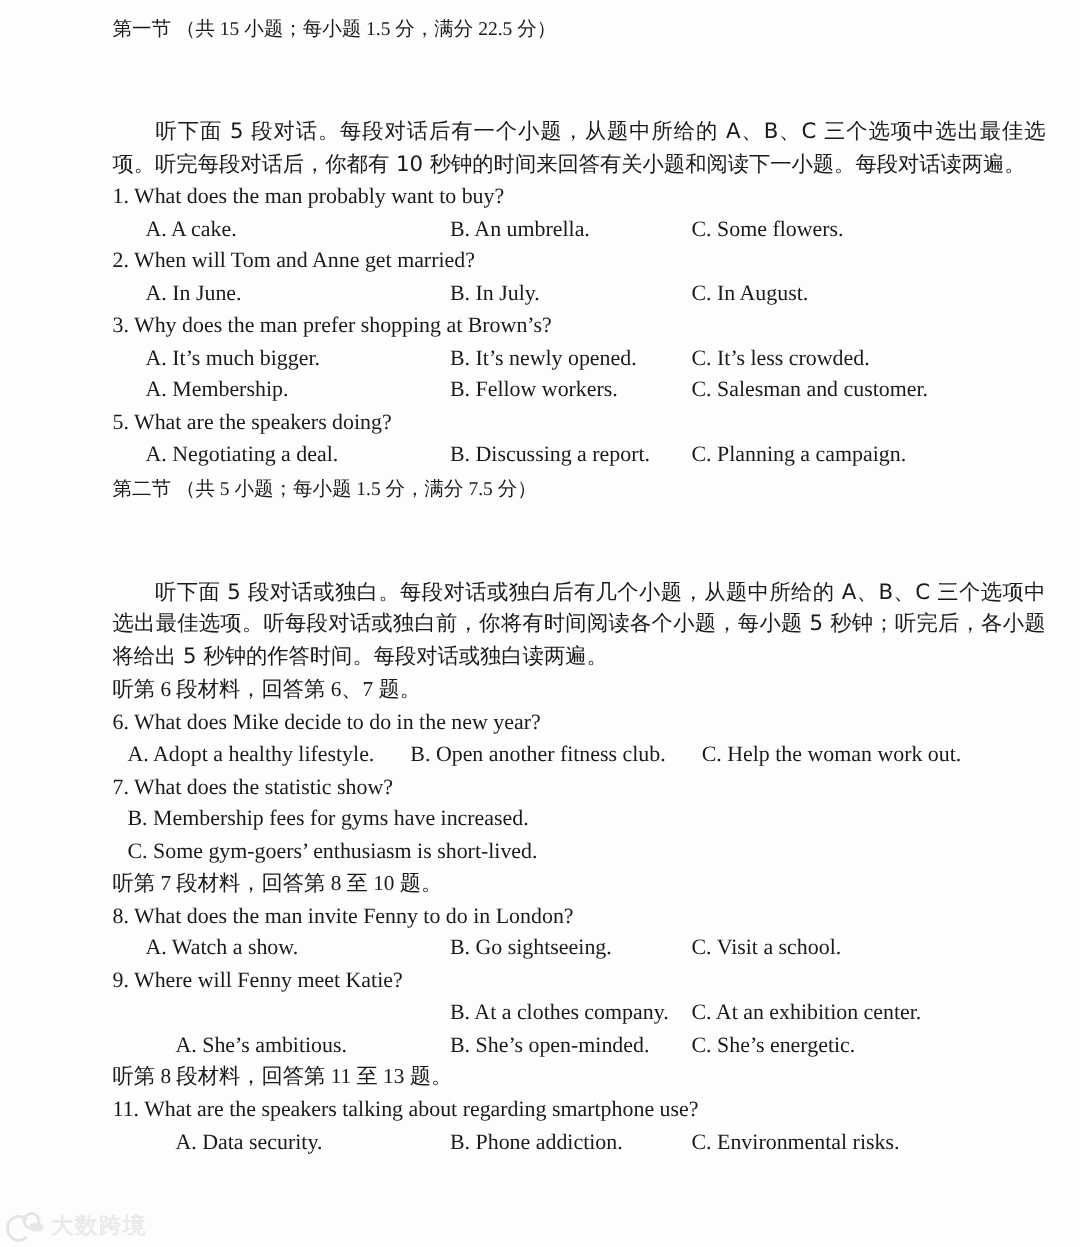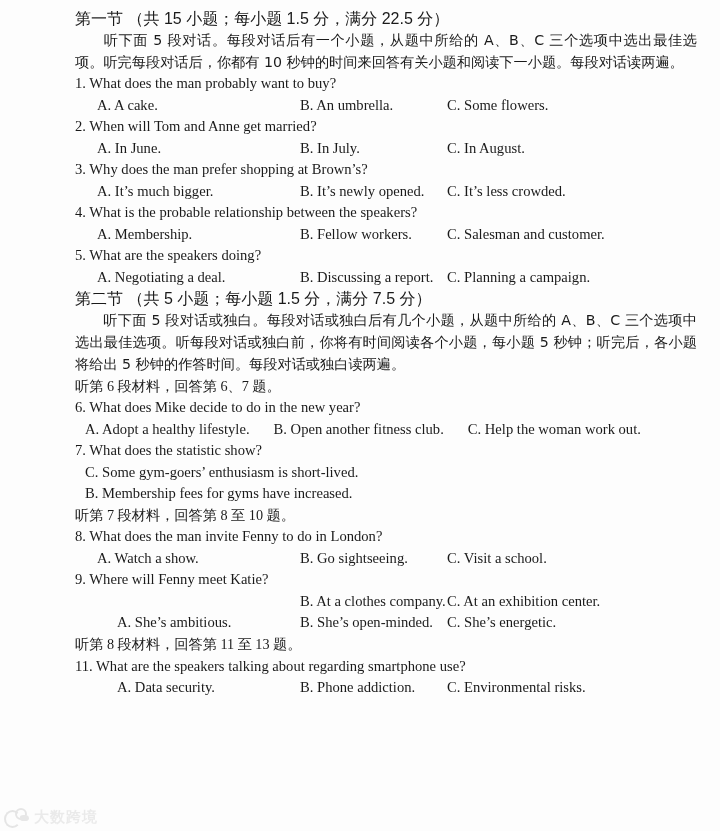--- a/index.html
+++ b/index.html
@@ -22,32 +22,33 @@
     padding: 0;
     box-sizing: border-box;
   }
   .content {
     position: absolute;
     left: 75px;
     top: 8px;
     width: 625px;
   }
   .section-head {
-    font-family: Liberation Sans, sans-serif;
-    font-size: 16px;
+    font-family: Liberation Serif, serif;
+    font-size: 13px;
     line-height: 21.6px;
     white-space: nowrap;
   }
   .para {
     font-family: "DejaVu Sans", "Liberation Sans", sans-serif;
     font-size: 14.2px;
     line-height: 21.9px;
     text-align: justify;
     text-justify: inter-ideograph;
     width: 622px;
+    margin-top: 48px;
   }
   .para .ind {
     display: inline-block;
     width: 28px;
   }
   .material {
     font-family: Liberation Serif, serif;
     font-size: 14.2px;
     line-height: 21.6px;
     white-space: nowrap;
@@ -63,21 +64,21 @@
     font-size: 14.6px;
     line-height: 21.5px;
   }
   .opts-cols .opt {
     position: absolute;
     top: 0;
     white-space: nowrap;
   }
   .opt-a { left: 22px; }
   .opt-b { left: 225px; }
-  .opt-c { left: 372px; }
+  .opt-c { left: 386px; }
   
   .wide .opt-a { left: 22px; margin-left: 20px; }
 
   .opts-flow {
     font-size: 14.6px;
     line-height: 21.5px;
     white-space: nowrap;
     padding-left: 10px;
   }
   .opts-flow .gap {
@@ -168,21 +169,20 @@
       <span class="opt opt-c">C. In August.</span>
     </div>
 
     <div class="q-stem">3. Why does the man prefer shopping at Brown’s?</div>
     <div class="opts-cols">
       <span class="opt opt-a">A. It’s much bigger.</span>
       <span class="opt opt-b">B. It’s newly opened.</span>
       <span class="opt opt-c">C. It’s less crowded.</span>
     </div>
 
-    <div class="q-stem">4. What is the probable relationship between the speakers?</div>
     <div class="opts-cols">
       <span class="opt opt-a">A. Membership.</span>
       <span class="opt opt-b">B. Fellow workers.</span>
       <span class="opt opt-c">C. Salesman and customer.</span>
     </div>
 
     <div class="q-stem">5. What are the speakers doing?</div>
     <div class="opts-cols">
       <span class="opt opt-a">A. Negotiating a deal.</span>
       <span class="opt opt-b">B. Discussing a report.</span>
@@ -191,22 +191,22 @@
 
     <div class="section-head">第二节 （共 5 小题；每小题 1.5 分，满分 7.5 分）</div>
     <div class="para"><span class="ind"></span><span>听下面 5 段对话或独白。每段对话或独白后有几个小题，从题中所给的 A、B、C 三个选项中选出最佳选项。听每段对话或独白前，你将有时间阅读各个小题，每小题 5 秒钟；听完后，各小题将给出 5 秒钟的作答时间。每段对话或独白读两遍。</span></div>
 
     <div class="material">听第 6 段材料，回答第 6、7 题。</div>
 
     <div class="q-stem">6. What does Mike decide to do in the new year?</div>
     <div class="opts-flow"><span>A. Adopt a healthy lifestyle.</span><span class="gap"></span><span>B. Open another fitness club.</span><span class="gap"></span><span>C. Help the woman work out.</span></div>
 
     <div class="q-stem">7. What does the statistic show?</div>
+    <div class="opt-stack">B. Membership fees for gyms have increased.</div>
     <div class="opt-stack">C. Some gym-goers’ enthusiasm is short-lived.</div>
-    <div class="opt-stack">B. Membership fees for gyms have increased.</div>
 
     <div class="material">听第 7 段材料，回答第 8 至 10 题。</div>
 
     <div class="q-stem">8. What does the man invite Fenny to do in London?</div>
     <div class="opts-cols">
       <span class="opt opt-a">A. Watch a show.</span>
       <span class="opt opt-b">B. Go sightseeing.</span>
       <span class="opt opt-c">C. Visit a school.</span>
     </div>
 

